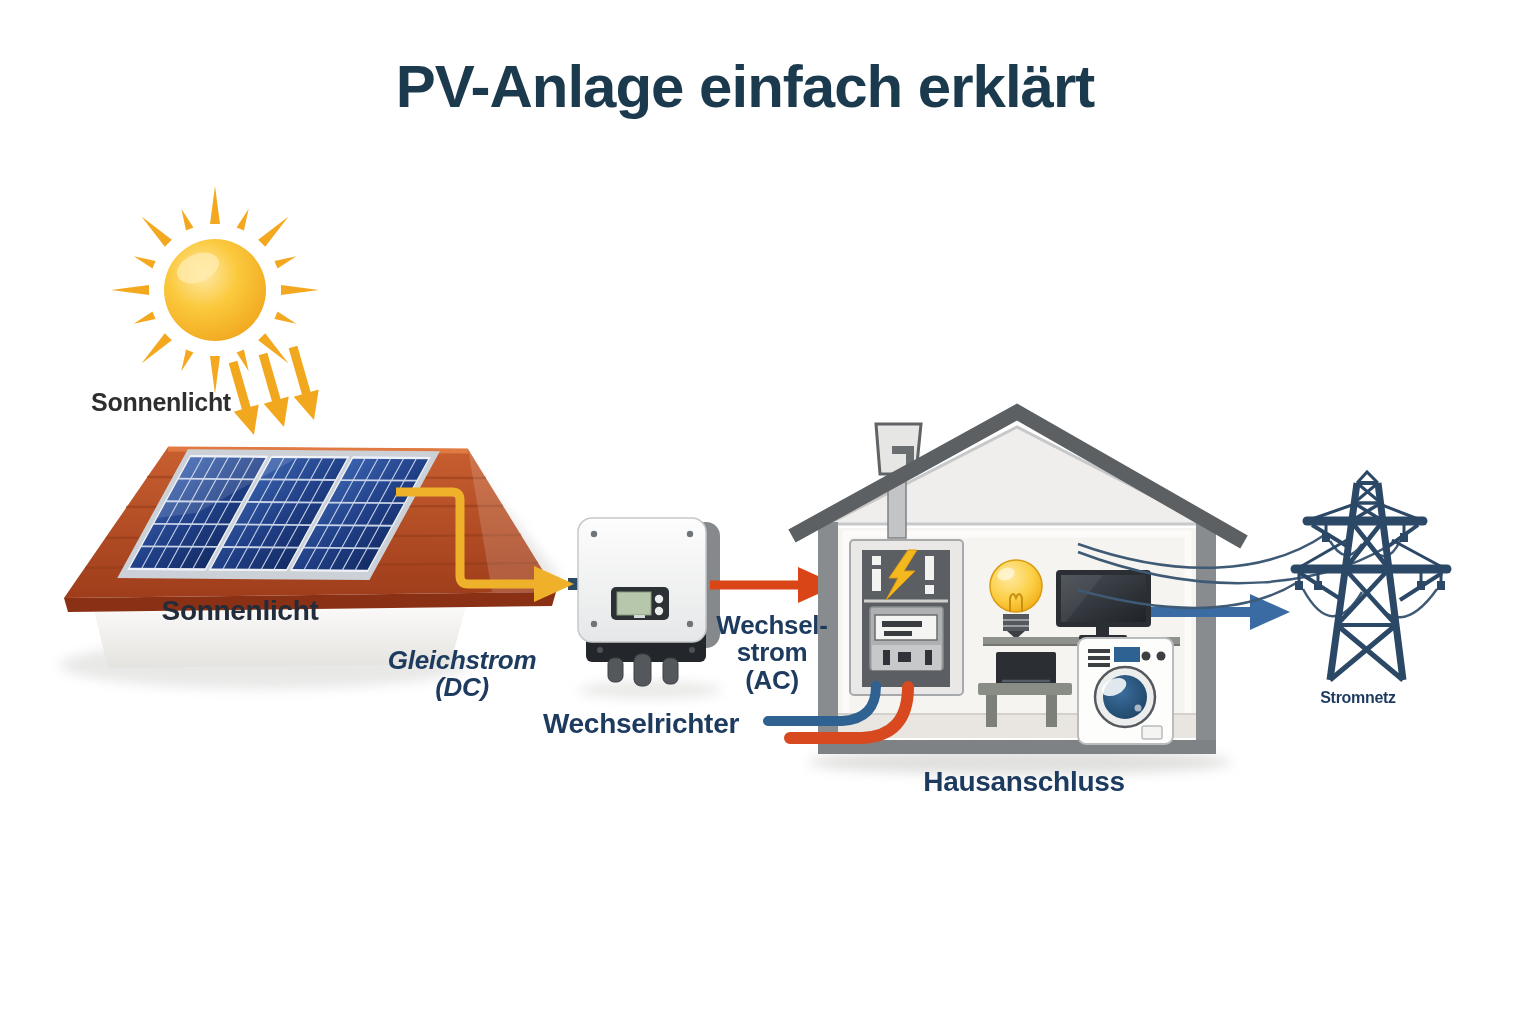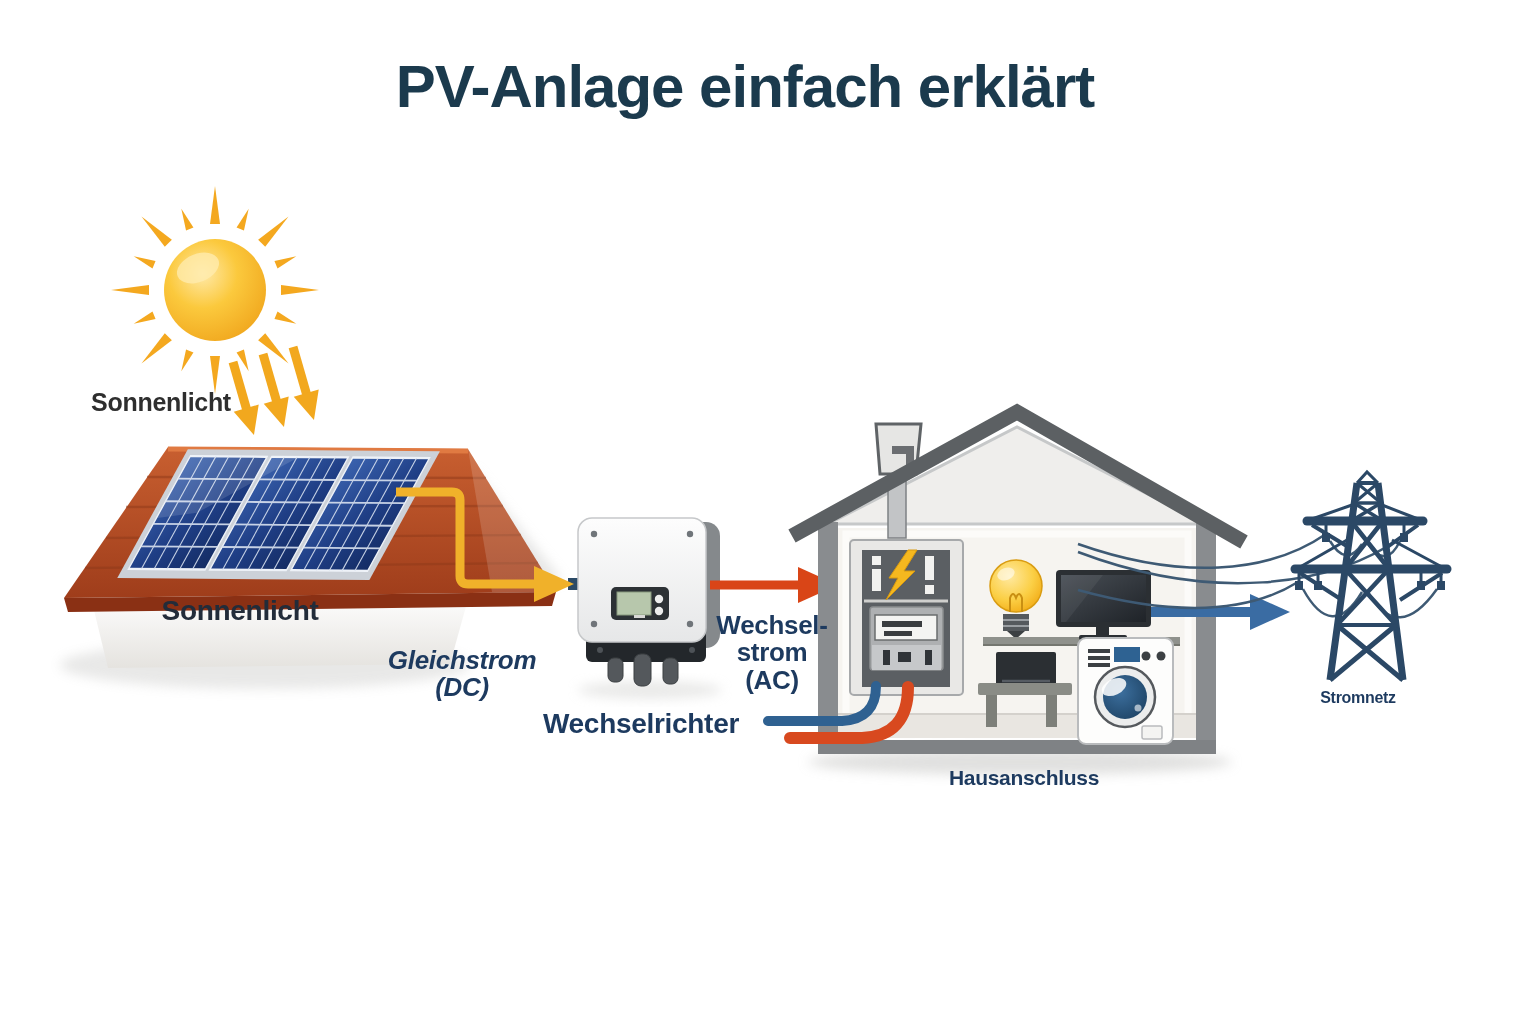--- a/index.html
+++ b/index.html
@@ -375,17 +375,17 @@
   </div>
 
   <div class="lbl navy" style="left:641px;top:693px;font-size:28px;margin-top:16px;">Wechselrichter</div>
 
   <div class="lbl navy" style="left:772px;top:612px;font-size:26px;">
     <span>Wechsel-</span>
     <span>strom</span>
     <span>(AC)</span>
   </div>
 
-  <div class="lbl navy" style="left:1024px;top:767px;font-size:21px;">Hausanschluss</div>
+  <div class="lbl navy" style="left:1024px;top:767px;font-size:28px;">Hausanschluss</div>
 
   <div class="lbl navy" style="left:1358px;top:690px;font-size:16px;">Stromnetz</div>
 
 </div>
 
 </body></html>

